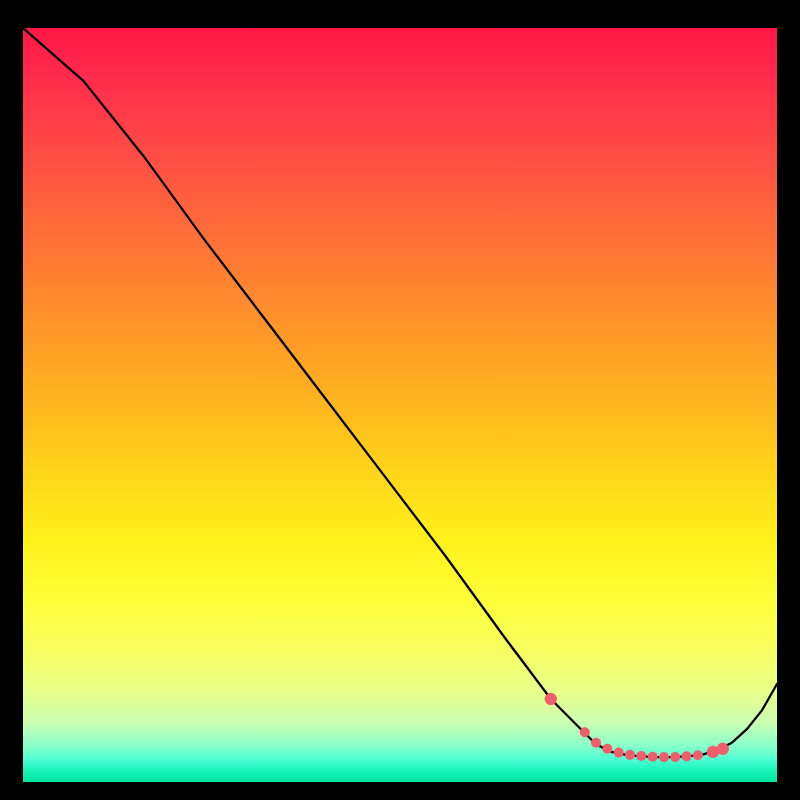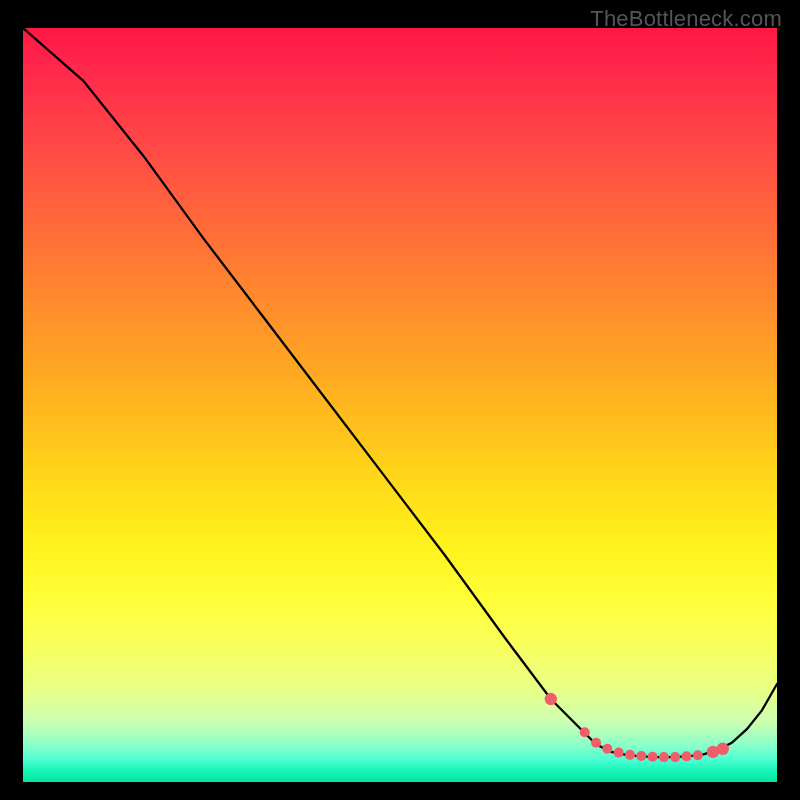--- a/index.html
+++ b/index.html
@@ -66,21 +66,20 @@
     top: 0;
     width: 100%;
     height: 100%;
   }
 </style>
 </head>
 <body>
 
 <div class="frame">
 
-  <div class="watermark">TheBottleneck.com</div>
 
   <div class="plot-outer">
     <div class="plot-gradient"></div>
 
     <svg class="curve" viewBox="0 0 754 754" preserveAspectRatio="none">
       <path fill="none" stroke="#000" stroke-width="2.3" stroke-linecap="round" d="M0.00 0.00 L60.32 52.78 L120.64 128.18 L180.96 211.12 L241.28 290.29 L301.60 369.46 L361.92 448.63 L422.24 527.80 L482.56 610.74 L527.80 671.06 L557.96 701.22 L573.04 716.30 L588.12 723.84 L603.20 726.86 L618.28 728.36 L633.36 729.12 L648.44 729.12 L663.52 728.36 L678.60 726.86 L693.68 722.33 L708.76 714.79 L723.84 701.22 L738.92 682.37 L754.00 655.98"></path>
       <g>
           <circle cx="527.80" cy="671.06" r="6.2" fill="#ef5e6a"></circle>
           <circle cx="561.73" cy="704.24" r="5" fill="#ef5e6a"></circle>
           <circle cx="573.04" cy="714.79" r="5" fill="#ef5e6a"></circle>

